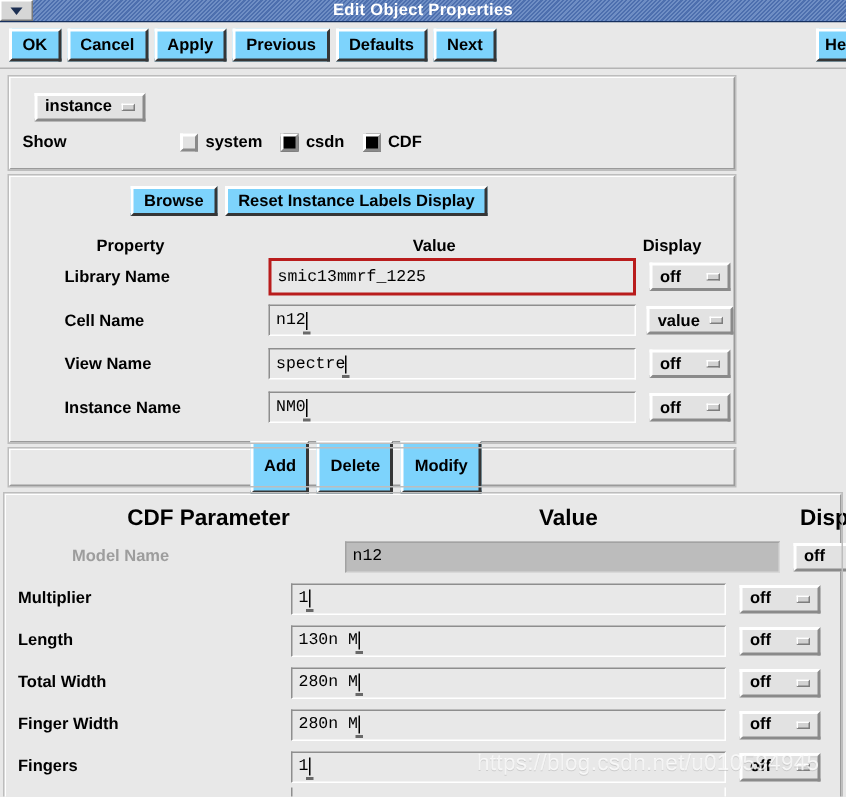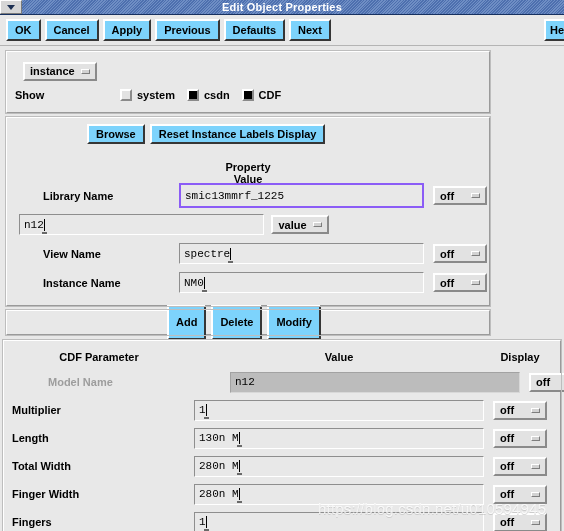--- a/index.html
+++ b/index.html
@@ -165,31 +165,30 @@
   }
   .chk.on { background: #000000; }
   .chk-label { font-weight: bold; font-size: 11px; margin: 0 12px 0 5px; }
 
   
   #prop-panel { width: 484px; padding: 6px 0 8px 0; }
   .prop-btnrow {
     display: flex;
     gap: 5px;
     padding-left: 80px;
-    margin-bottom: 17px;
+    margin-bottom: 6px;
   }
   .prop-btnrow .btn { height: 20px; }
 
   .hdr-row {
     display: flex;
-    align-items: center;
+    align-items: flex-end;
     height: 20px;
     font-weight: bold;
     font-size: 11px;
-    flex-direction: column;
   }
   .hdr-prop { width: 160px; text-align: center; flex: none; }
   .hdr-val  { width: 245px; text-align: center; flex: none; }
   .hdr-disp { width: 72px; text-align: center; flex: none; }
 
   .field-row {
     display: flex;
     align-items: center;
     height: 29px;
     padding-left: 12px;
@@ -215,21 +214,21 @@
     font-family: "Liberation Mono", monospace;
     font-size: 11px;
     padding: 0 0 0 4px;
     display: flex;
     align-items: center;
     color: #000;
     cursor: text;
     position: relative;
   }
   .txtfield.focused {
-    border: 2px solid #8b5cf6;
+    border: 2px solid #b91c1c;
     background: #e8e8e8;
     height: 25px;
   }
   .caret {
     display: inline-block;
     width: 1px;
     height: 12px;
     background: #000;
     margin-left: 0px;
     position: relative;
@@ -268,21 +267,22 @@
     border-bottom-color: #9a9a9a;
     outline: 1px solid #bdbdbd;
     background: #e8e8e8;
     box-sizing: border-box;
   }
   .cdf-hdr-row {
     display: flex;
     align-items: center;
     height: 23px;
     font-weight: bold;
-    font-size: 11px;
+    font-size: 15px;
+    margin-left: 40px;
   }
   .cdf-c1 { width: 190px; flex: none; text-align: center; }
   .cdf-c2 { width: 290px; flex: none; text-align: center; }
   .cdf-c3 { width: 72px;  flex: none; text-align: center; }
 
   .cdf-row { display: flex; align-items: center; height: 28px; }
   .cdf-name {
     width: 190px; flex: none;
     font-weight: bold; font-size: 11px;
     padding-left: 8px; box-sizing: border-box;
@@ -394,20 +394,21 @@
       </div>
       <span class="disp-cell">
         <span class="optmenu">
           <span>off</span>
           <span class="dash"></span>
         </span>
       </span>
     </div>
 
     <div class="field-row">
+      <span class="field-label">Cell Name</span>
       <div class="txtfield">
         <span>n12</span>
         <span class="caret"></span>
       </div>
       <span class="disp-cell">
         <span class="optmenu">
           <span>value</span>
           <span class="dash"></span>
         </span>
       </span>

